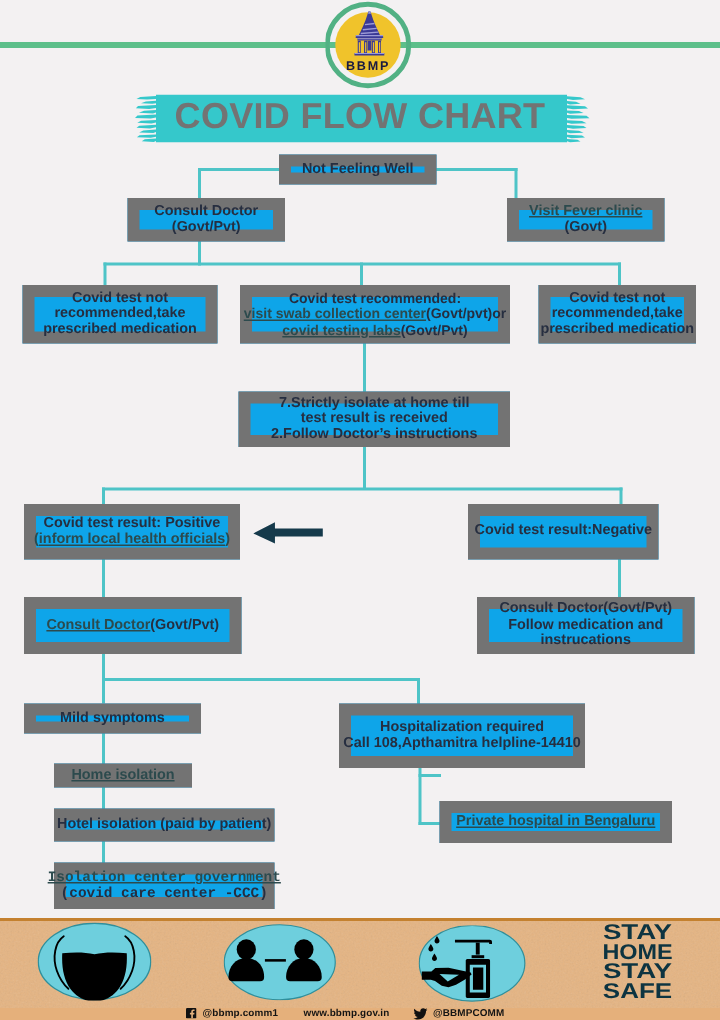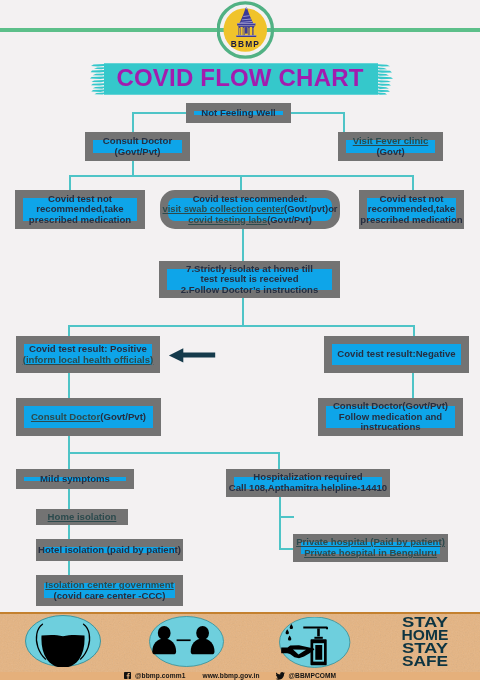--- a/index.html
+++ b/index.html
@@ -4,21 +4,21 @@
 <style>
   html,body{margin:0;padding:0;}
   body{width:480px;height:680px;background:#f3f1f2;font-family:"Liberation Sans",sans-serif;overflow:hidden;}
   #page{position:relative;width:480px;height:680px;background:#f3f1f2;}
   .abs{position:absolute;}
 
   .toprule{left:0;top:28px;width:480px;height:4px;background:#5cbf8a;}
 
   .logo{left:217px;top:0px;width:60px;height:60px;}
   .titleband{left:90px;top:62px;width:308px;height:34px;}
-  .titletext{left:0;top:64px;width:480px;text-align:center;font-size:24px;font-weight:bold;color:#a21caf;letter-spacing:0.2px;}
+  .titletext{left:0;top:64px;width:480px;text-align:center;font-size:24px;font-weight:bold;color:#737373;letter-spacing:0.2px;}
 
   .box{position:absolute;border:8px solid #737373;background:#0ea5e9;box-sizing:border-box;
        display:flex;flex-direction:column;align-items:center;justify-content:center;
        text-align:center;color:#262e40;font-weight:bold;font-size:9.6px;line-height:10.6px;}
   .box > div{white-space:nowrap;}
   .box.s1{font-size:9.35px;}
   .box .u{text-decoration:underline;color:#2c4a4d;}
   .ln{position:absolute;background:#4ec4c7;}
 
   .footer{left:0;top:612px;width:480px;height:68px;background:#e5b482;overflow:hidden;}
@@ -153,21 +153,21 @@
     <div class="u">Visit Fever clinic</div>
       <div>(Govt)</div>
   </div>
 
   <div class="box" style="left:15px;top:190px;width:130px;height:39px;">
     <div>Covid test not</div>
       <div>recommended,take</div>
       <div>prescribed medication</div>
   </div>
 
-  <div class="box s1" style="left:160px;top:190px;width:180px;height:39px;border-radius:15px;">
+  <div class="box s1" style="left:160px;top:190px;width:180px;height:39px;">
     <div>Covid test recommended:</div>
     <div><span class="u">visit swab collection center</span><span>(Govt/pvt)or</span></div>
     <div><span class="u">covid testing labs</span><span>(Govt/Pvt)</span></div>
   </div>
 
   <div class="box" style="left:359px;top:190px;width:105px;height:39px;">
     <div>Covid test not</div>
       <div>recommended,take</div>
       <div>prescribed medication</div>
   </div>
@@ -176,59 +176,58 @@
     <div>7.Strictly isolate at home till</div>
       <div>test result is received</div>
       <div>2.Follow Doctor’s instructions</div>
   </div>
 
   <div class="box" style="left:16px;top:336px;width:144px;height:37px;">
     <div>Covid test result: Positive</div>
       <div class="u">(inform local health officials)</div>
   </div>
 
-  <div class="box" style="left:324px;top:336px;width:145px;height:37px;">
+  <div class="box" style="left:312px;top:336px;width:127px;height:37px;">
     <div>Covid test result:Negative</div>
   </div>
 
   <div class="box" style="left:16px;top:398px;width:145px;height:38px;">
     <div><span class="u">Consult Doctor</span><span>(Govt/Pvt)</span></div>
   </div>
 
   <div class="box" style="left:318px;top:398px;width:145px;height:38px;">
     <div>Consult Doctor(Govt/Pvt)</div>
       <div>Follow medication and</div>
       <div>instrucations</div>
   </div>
 
   <div class="box" style="left:16px;top:469px;width:118px;height:20px;">
     <div>Mild symptoms</div>
   </div>
 
-  <div class="box" style="left:226px;top:469px;width:164px;height:28px;">
+  <div class="box" style="left:226px;top:469px;width:164px;height:43px;">
     <div>Hospitalization required</div>
       <div>Call 108,Apthamitra helpline-14410</div>
   </div>
 
   <div class="box" style="left:36px;top:509px;width:92px;height:16px;">
     <div class="u">Home isolation</div>
   </div>
 
   <div class="box" style="left:36px;top:539px;width:147px;height:22px;">
     <div>Hotel isolation (paid by patient)</div>
   </div>
 
-  <div class="box" style="left:36px;top:575px;width:147px;height:31px;">
+  <div class="box" style="left:36px;top:575px;width:147px;height:31px;font-family:Liberation Mono, monospace;">
     <div class="u">Isolation center government</div>
       <div>(covid care center -CCC)</div>
   </div>
 
 
   <div class="box" style="left:293px;top:534px;width:155px;height:28px;">
-    <div class="u">Private hospital (Paid by patient)</div>
       <div class="u">Private hospital in Bengaluru</div>
   </div>
 
   <div class="abs" style="left:168px;top:346px;width:49px;height:19px;">
     <svg width="49" height="19" viewBox="0 0 49 19">
       <path d="M0.9 9.6 L15.3 2.2 L15.3 6.4 L47.2 6.4 L47.2 11.6 L15.3 11.6 L15.3 16.4 Z" fill="#153a4b"></path>
     </svg>
   </div>
 
   <div class="abs footer">

